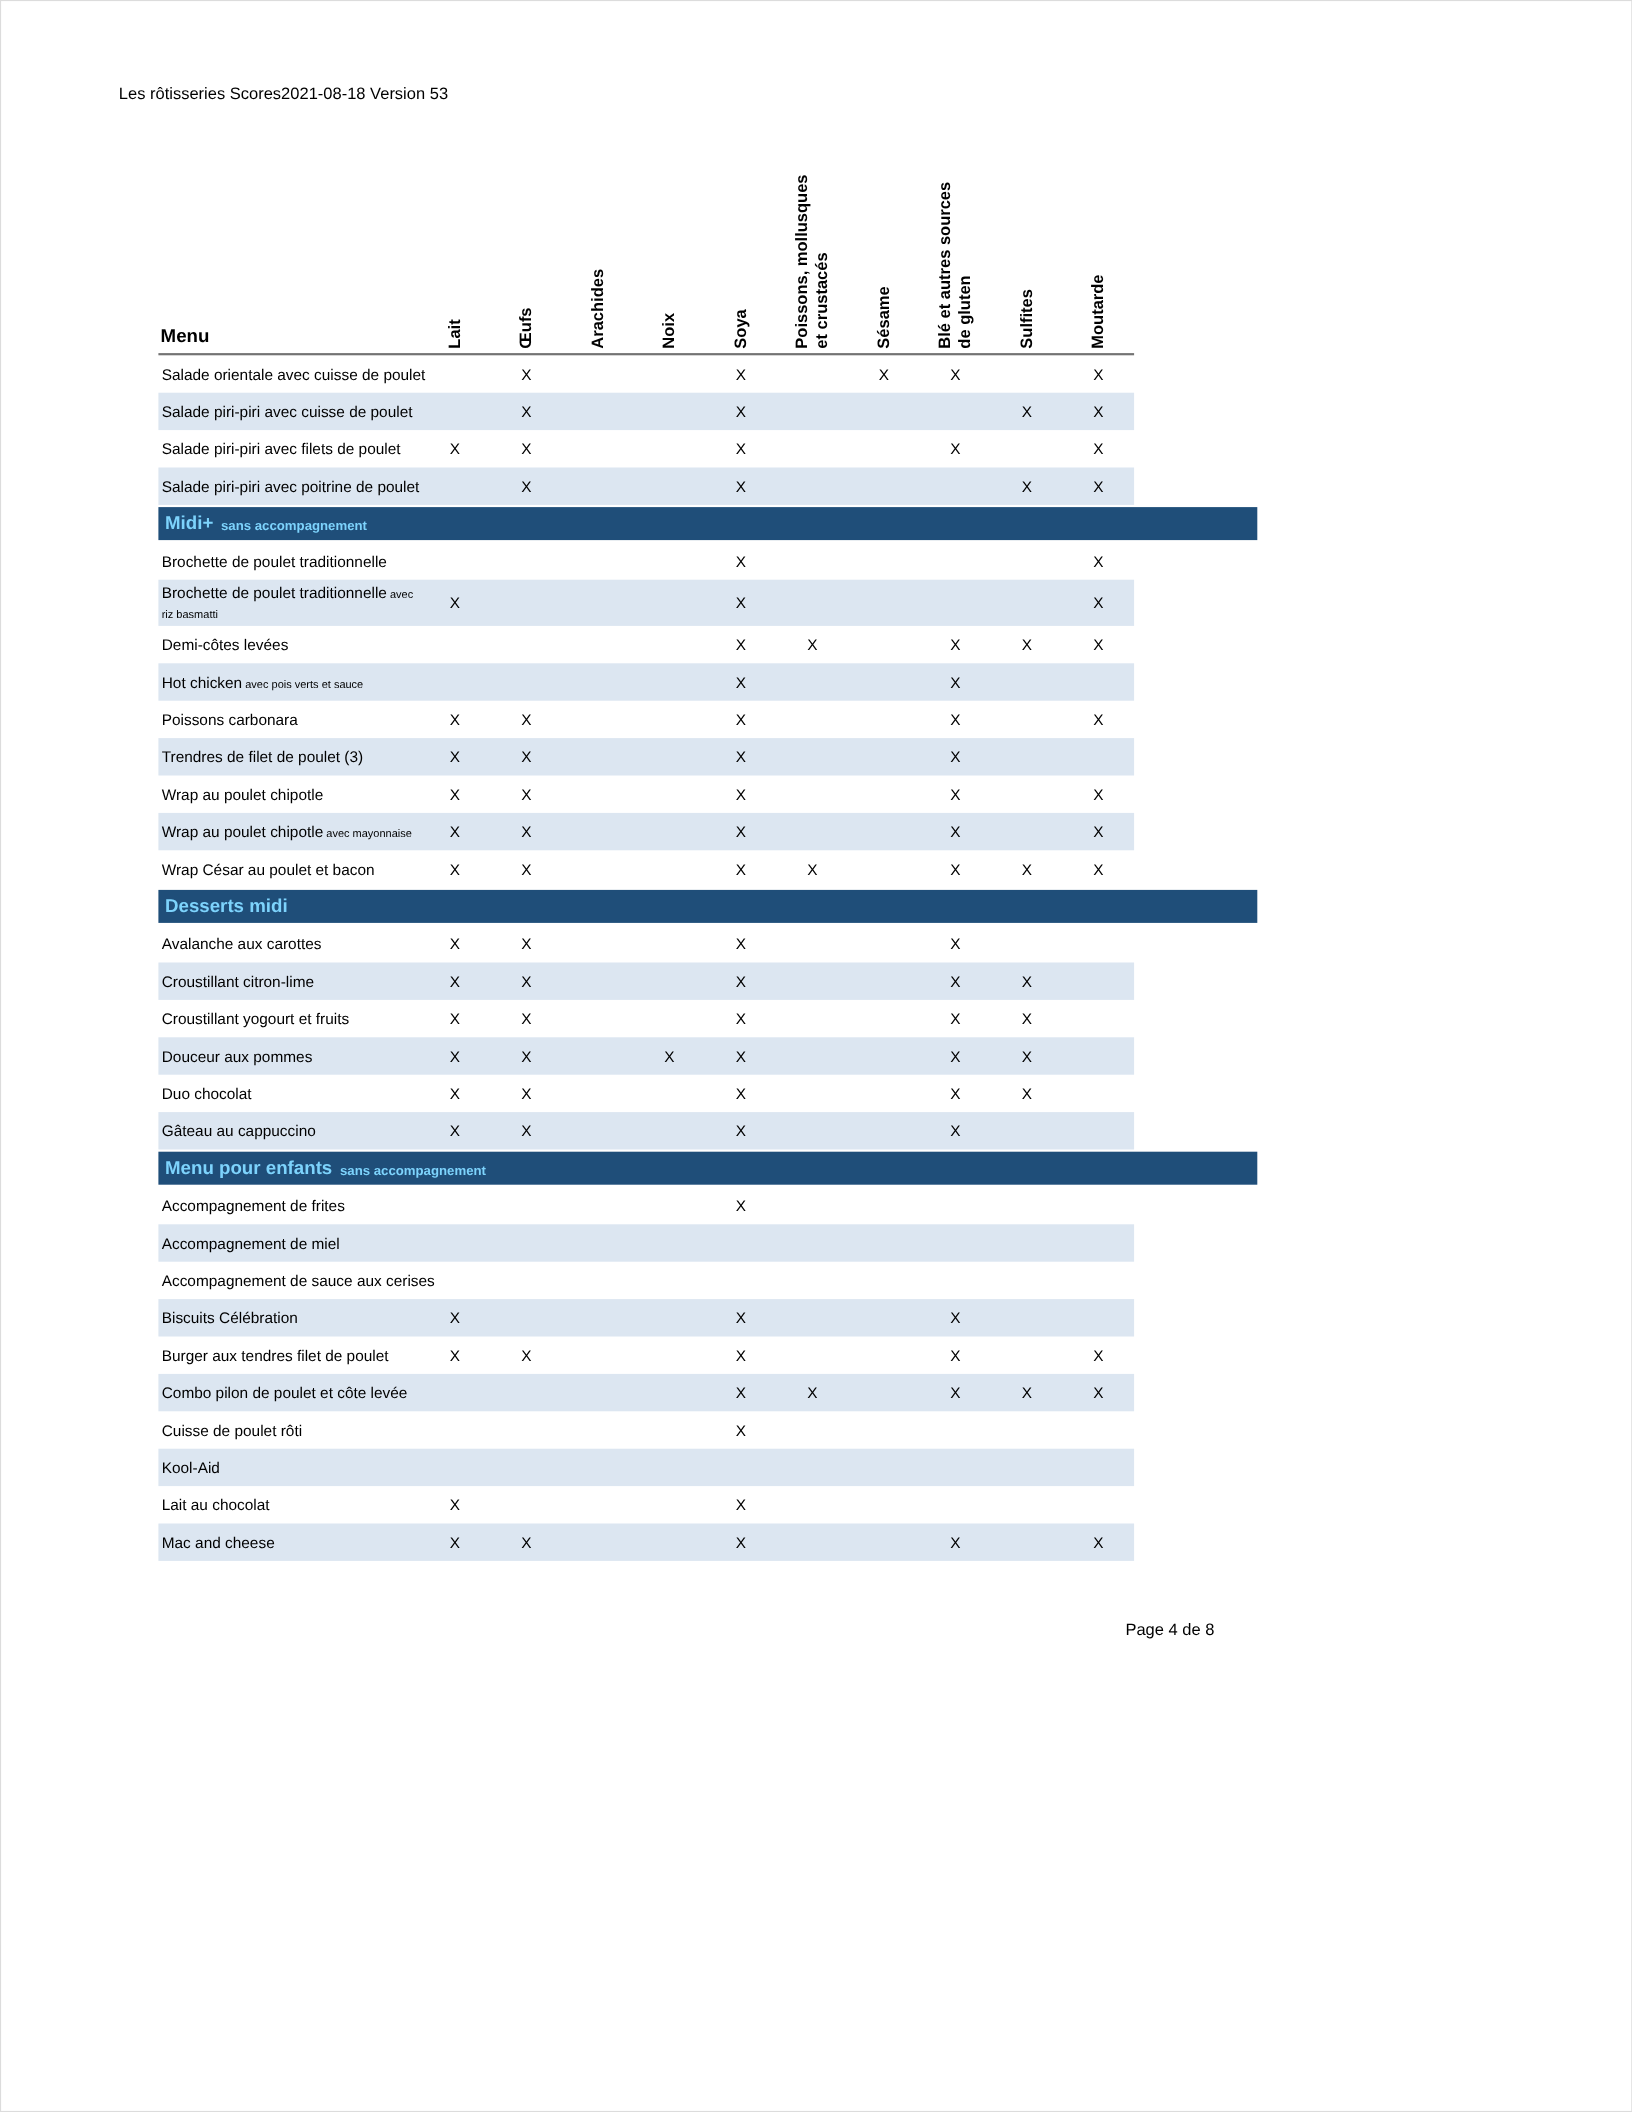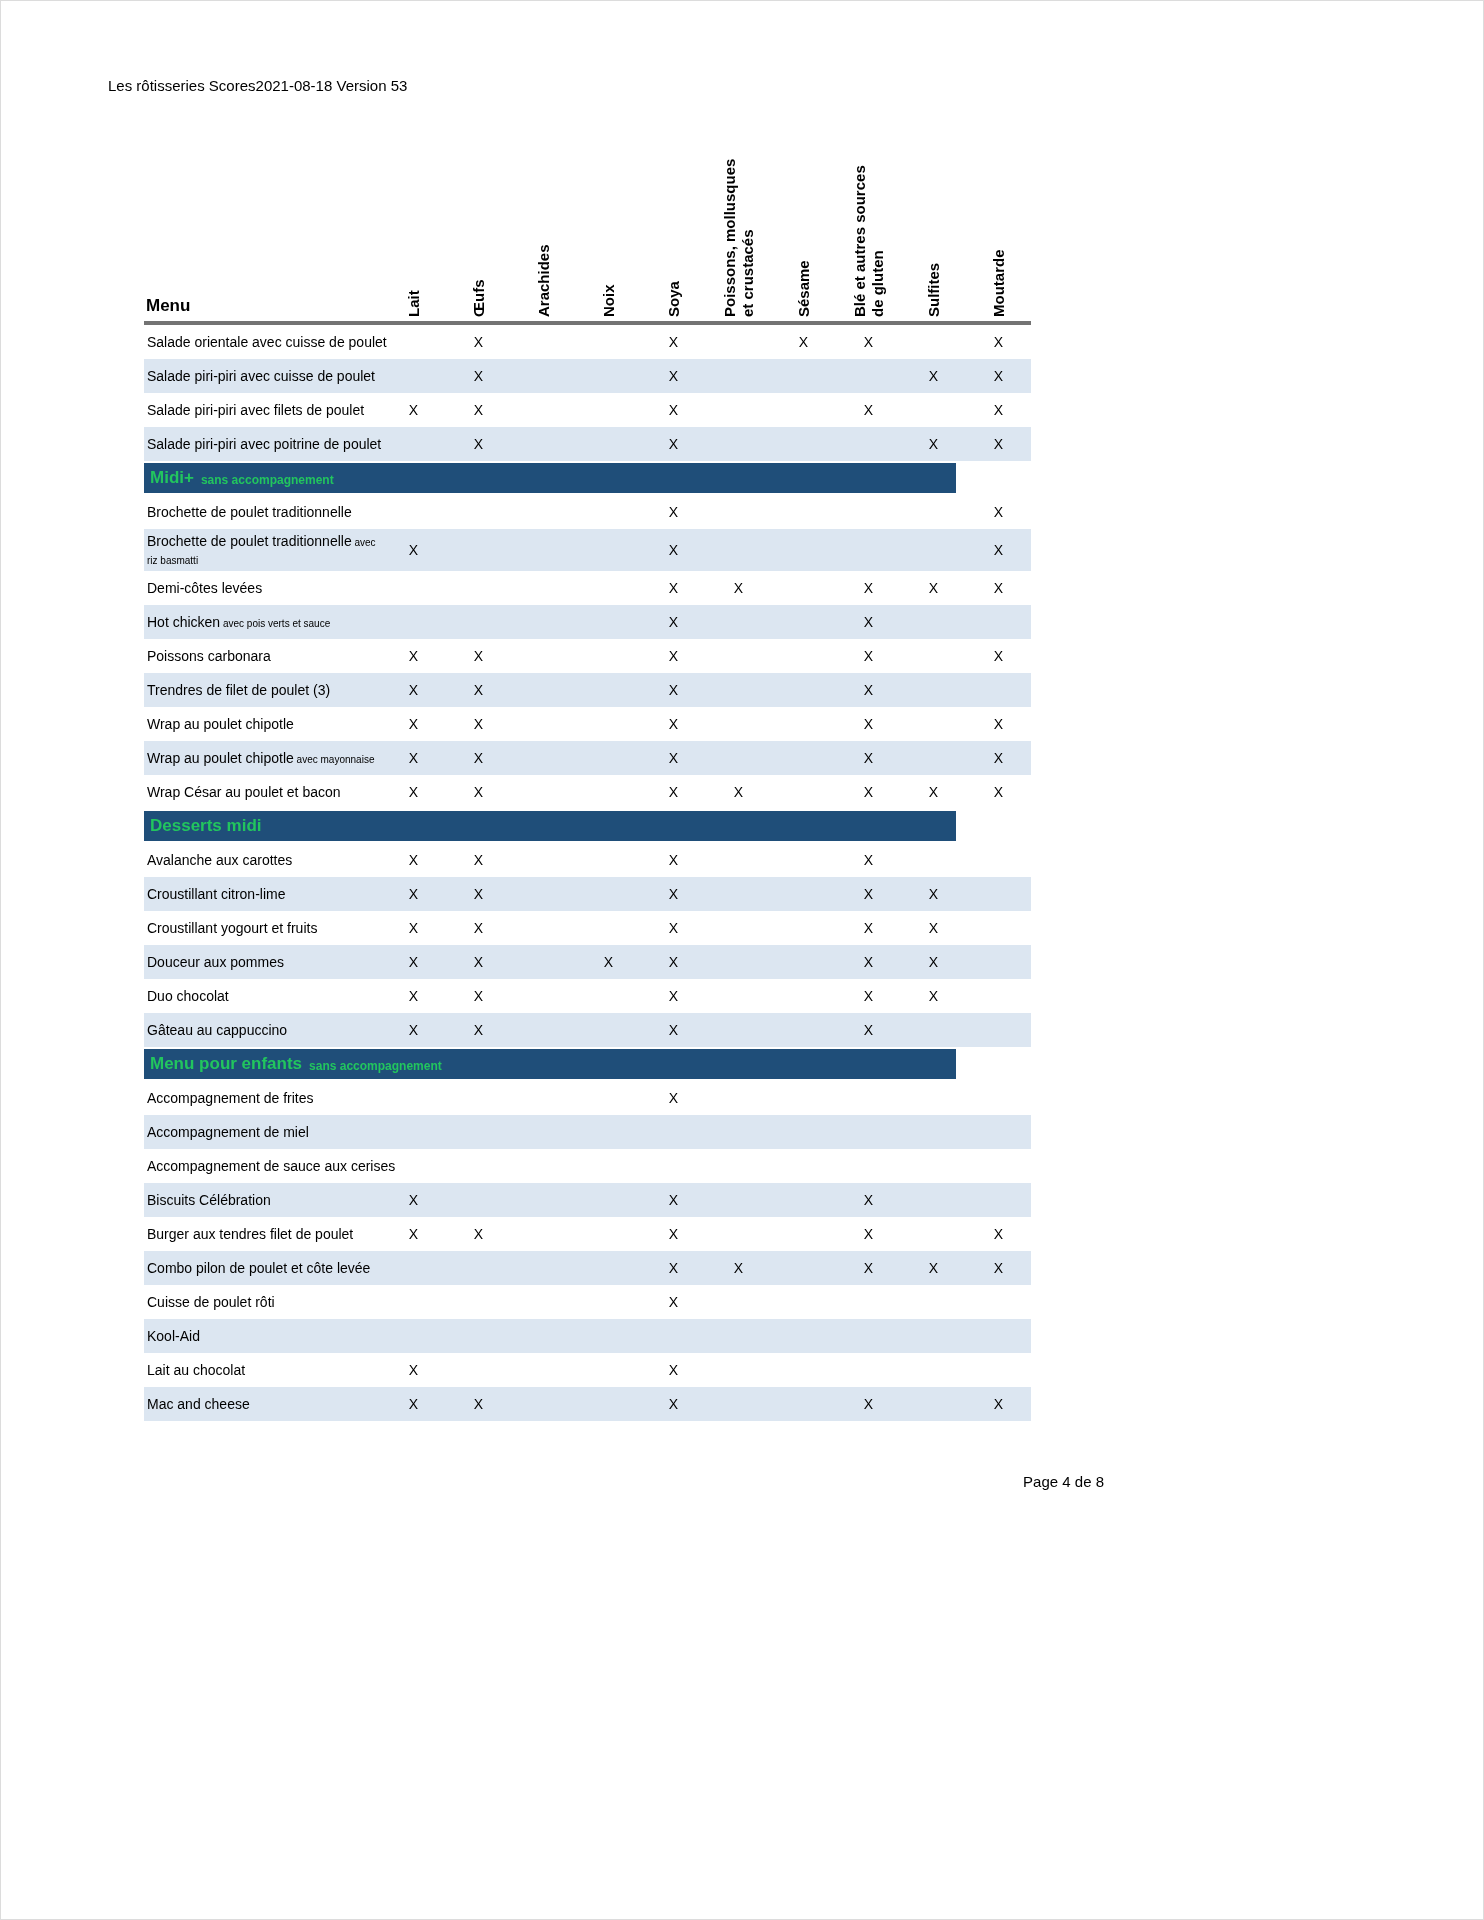--- a/index.html
+++ b/index.html
@@ -20,21 +20,21 @@
   .doc-header {
     position: absolute; top: 76px; left: 107px; width: 996px;
     display: flex; 
     font-size: 15px;
   }
   .allergen-table {
     position: absolute; left: 143px; top: 150px; width: 887px;
   }
   .col-headers {
     position: relative; height: 170px;
-    border-bottom: 4px solid #737373;
+    border-bottom: 2px solid #737373;
   }
   .menu-label {
     position: absolute; left: 2px; bottom: 5px;
     font-size: 17px; font-weight: bold;
   }
   .rot {
     position: absolute; top: 166px; width: 176px;
     transform-origin: 0 0; transform: rotate(-90deg);
     font-size: 15px; font-weight: bold; line-height: 18px;
     white-space: pre-line;
@@ -50,23 +50,23 @@
     font-size: 14px; line-height: 1.3;
     white-space: nowrap;
   }
   .cell-label.wrap { white-space: normal; }
   .cell-label .suffix { font-size: 10px; }
   .cell-mark {
     width: 65px; flex: 0 0 65px;
     text-align: center; font-size: 14px;
   }
   .row-section {
-    width: 812px; height: 30px; margin: 2px 0;
+    width: 999px; height: 30px; margin: 2px 0;
     background: var(--section-bg, #1f4e79);
-    color: #22c55e;
+    color: #7dd3fc;
     display: flex; align-items: center;
     padding-left: 6px; box-sizing: border-box;
   }
   .sec-title { font-size: 17px; font-weight: bold; }
   .sec-subtitle { font-size: 12px; font-weight: bold; margin-left: 7px; position: relative; top: 2px; }
   .doc-footer {
     position: absolute; top: 1472px; left: 107px; width: 996px;
     text-align: right; font-size: 15px;
   }
 </style>

